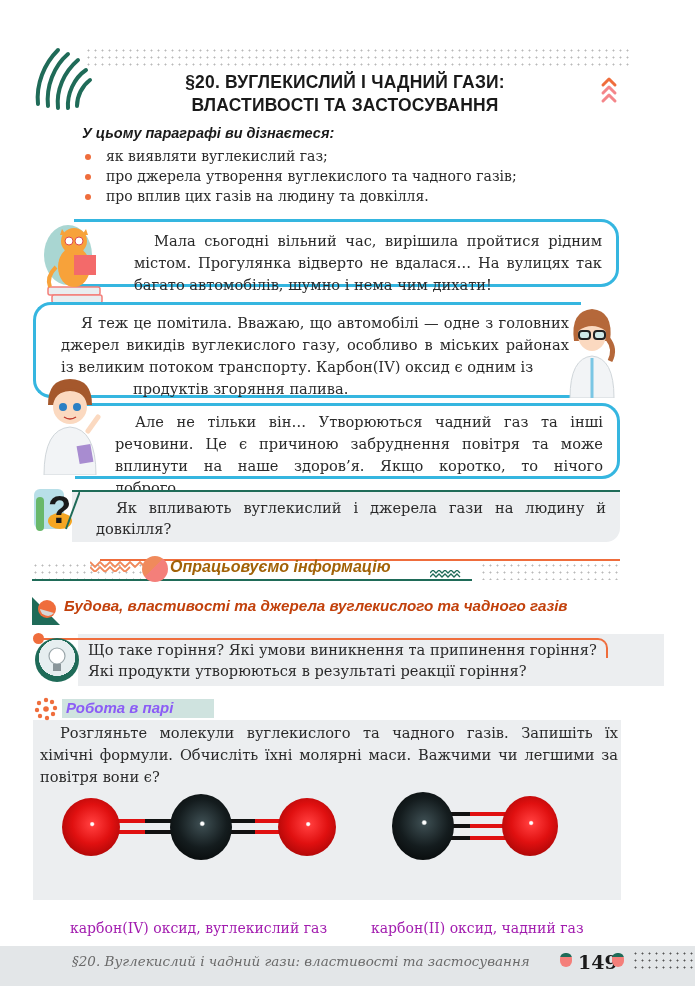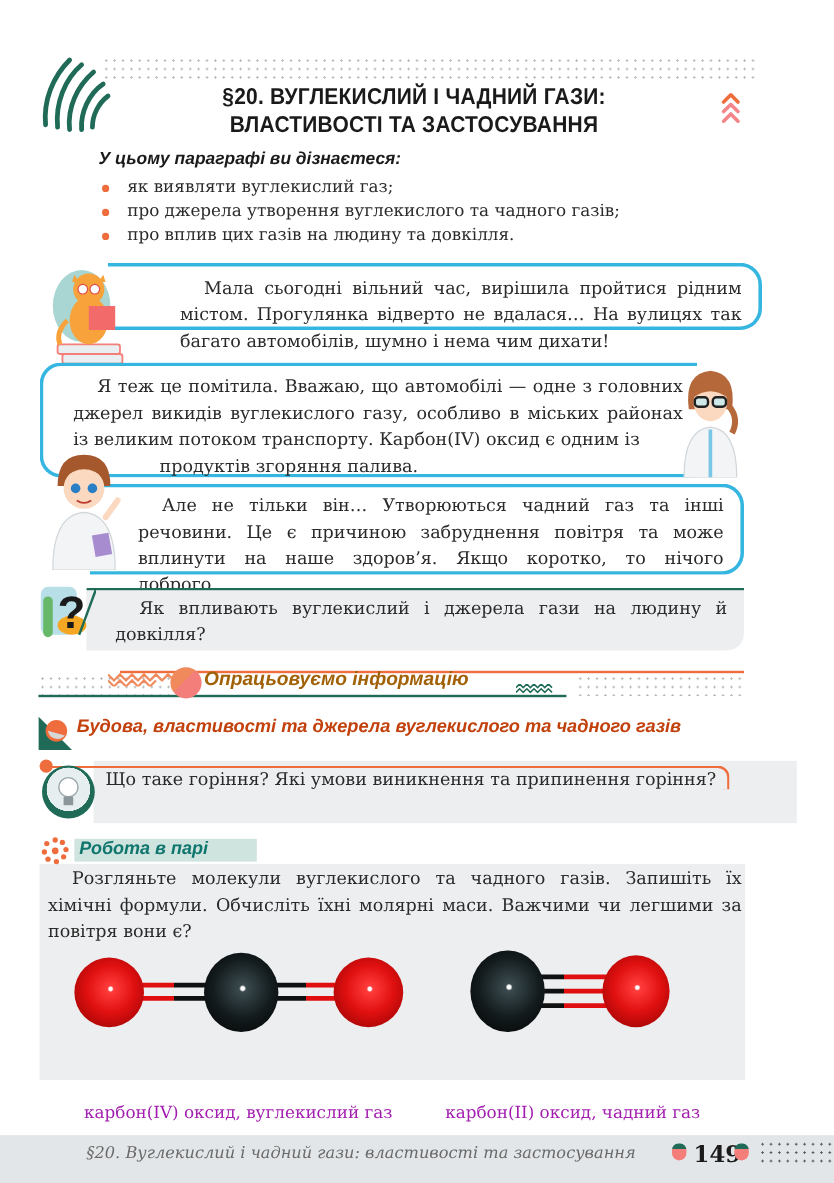--- a/index.html
+++ b/index.html
@@ -23,21 +23,21 @@
   
   #obj-heading { left: 82px; top: 125px; font-family: "Liberation Sans", sans-serif; font-weight: bold;
     font-style: italic; font-size: 14.5px; color: #1a1a1a; }
   #obj-list { left: 82px; top: 146px; list-style: none; font-size: 14px; line-height: 20px; }
   #obj-list li { position: relative; padding-left: 24px; }
   #obj-list li::before { content: ""; position: absolute; left: 3px; top: 8px; width: 6px; height: 6px; border-radius: 50%; background: #ef6d3c; }
 
   
   .bubble { border: 3px solid #35b6e0; border-radius: 18px; font-size: 14.6px; line-height: 22px;
     text-align: justify; color: #2a2a2a; }
-  #bubble1 { left: 90px; top: 219px; width: 545px; height: 56px; border-left: none; border-top-left-radius: 0; border-bottom-left-radius: 0;
+  #bubble1 { left: 74px; top: 219px; width: 545px; height: 68px; border-left: none; border-top-left-radius: 0; border-bottom-left-radius: 0;
     padding: 8px 14px 0 60px; }
   #bubble2 { left: 33px; top: 302px; width: 548px; height: 96px; border-right: none; border-top-right-radius: 0; border-bottom-right-radius: 0;
     padding: 7px 12px 0 25px; }
   #bubble3 { left: 75px; top: 403px; width: 545px; height: 76px; border-left: none; border-top-left-radius: 0; border-bottom-left-radius: 0;
     padding: 5px 14px 0 40px; }
   .indent { text-indent: 20px; }
   #b2-last { padding-left: 72px; text-indent: 0; }
 
   #cat-illus { left: 38px; top: 217px; width: 70px; height: 92px; }
   #girl-illus { left: 562px; top: 303px; width: 60px; height: 95px; }
@@ -71,21 +71,21 @@
   #recall-box { left: 78px; top: 634px; width: 586px; height: 52px; background: #eceef0; font-size: 14.6px; line-height: 21px;
     padding: 5px 10px 0 10px; }
   #recall-line { left: 38px; top: 638px; width: 570px; height: 20px; border-top: 2px solid #ef6d3c; border-right: 2px solid #ef6d3c;
     border-top-right-radius: 10px; }
   #recall-dot { left: 33px; top: 633px; width: 11px; height: 11px; border-radius: 50%; background: #ef6d3c; }
   #bulb-icon { left: 35px; top: 638px; width: 44px; height: 44px; border-radius: 50%; background: radial-gradient(circle at 50% 45%, #e6eef0 0 55%, #1f6b58 56%); }
 
   
   #pair-bar { left: 62px; top: 699px; width: 152px; height: 19px; background: #cfe3df; }
   #pair-icon { left: 34px; top: 697px; width: 24px; height: 24px; }
-  #pair-title { left: 66px; top: 699px; font-family: "Liberation Sans", sans-serif; font-weight: bold; font-style: italic; font-size: 15px; color: #0f766e; }
+  #pair-title { left: 66px; top: 699px; font-family: "Liberation Sans", sans-serif; font-weight: bold; font-style: italic; font-size: 15px; color: #8b5cf6; }
   #pair-box { left: 33px; top: 720px; width: 588px; height: 180px; background: #eceef0; }
   #pair-text { left: 40px; top: 722px; width: 578px; font-size: 14.6px; line-height: 22px; text-align: justify; }
 
   
   .atom { position: absolute; border-radius: 50%; }
   .atom.o { background: radial-gradient(circle at 52% 45%, #ffffff 0 3%, #ff3b3b 6%, #e01010 45%, #8a0000 100%); }
   .atom.c { background: radial-gradient(circle at 52% 45%, #ffffff 0 3%, #3a4a4e 6%, #141c1e 50%, #000 100%); }
   .bond { position: absolute; height: 4px; border-radius: 2px; }
   .mol-label { position: absolute; font-size: 14px; color: #a21caf; margin-top: 44px; }
 
@@ -204,20 +204,21 @@
 <div id="sub-dots" class="abs dots"></div>
 <svg id="sub-icon" class="abs" viewBox="0 0 28 28">
   <path d="M0 0 L0 28 L28 28 L14 14 Z" fill="#1f6b58"></path>
   <circle cx="15" cy="12" r="9" fill="#ef6d3c"></circle>
   <path d="M8 12 a8 8 0 0 0 14 4 z" fill="#d8d8d8"></path>
 </svg>
 <div id="sub-text" class="abs">Будова, властивості та джерела вуглекислого та чадного газів</div>
 
 <div id="recall-box" class="abs">
   <p>Що таке горіння? Які умови виникнення та припинення горіння?</p>
+  <p>Які продукти утворюються в результаті реакції горіння?</p>
 </div>
 <div id="recall-line" class="abs"></div>
 <div id="recall-dot" class="abs"></div>
 <div id="bulb-icon" class="abs">
   <svg viewBox="0 0 44 44" width="44" height="44">
     <circle cx="22" cy="18" r="8" fill="#fff" stroke="#9aa6aa" stroke-width="1.2"></circle>
     <rect x="18" y="26" width="8" height="7" fill="#8a969a"></rect>
   </svg>
 </div>
 

